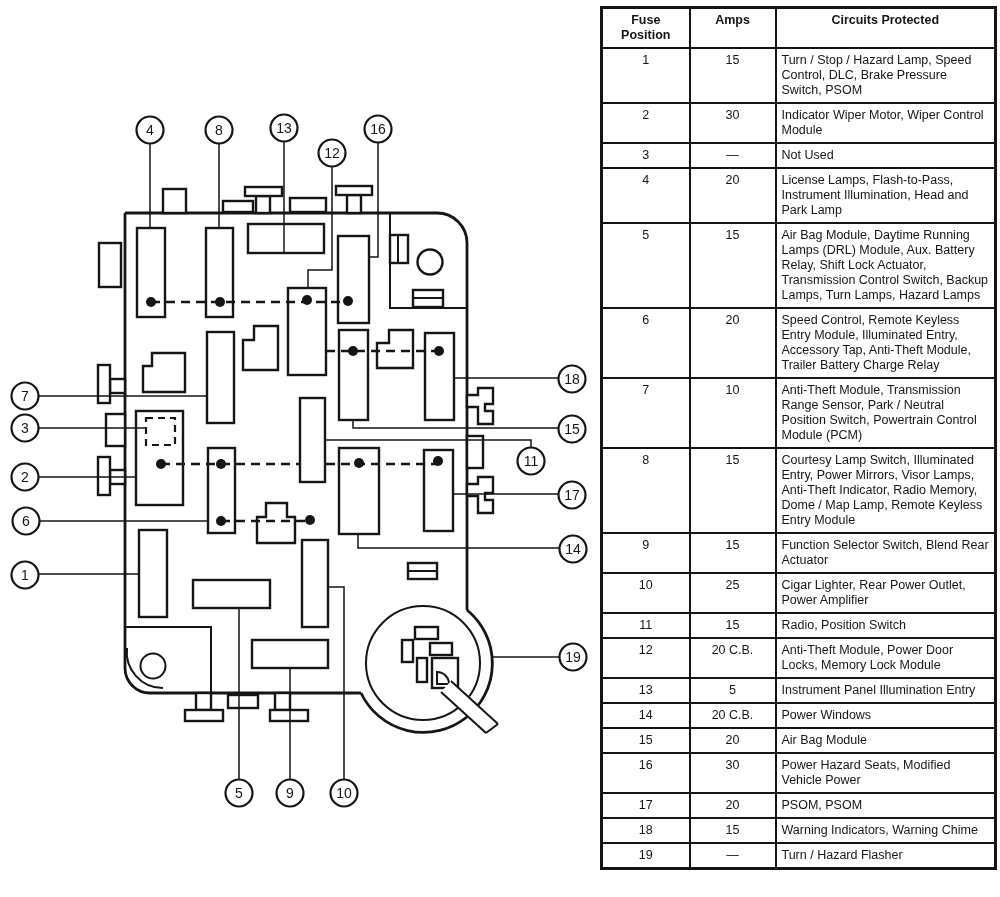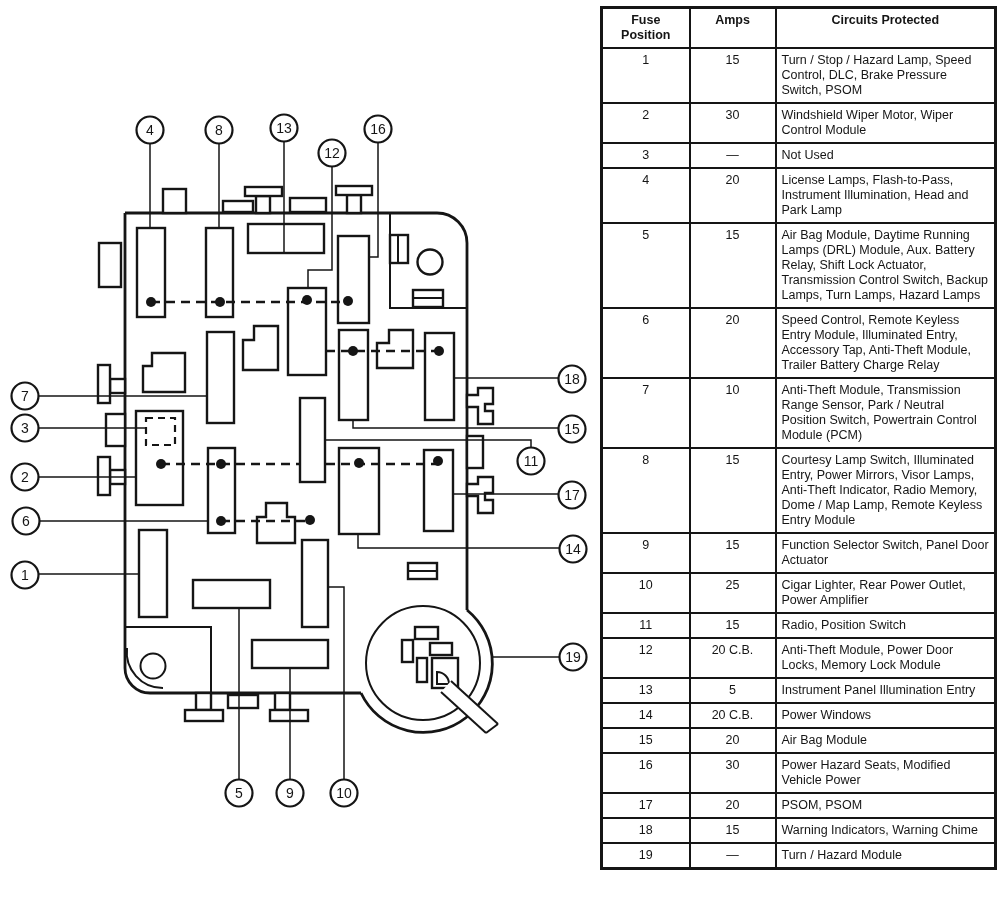--- a/index.html
+++ b/index.html
@@ -265,21 +265,21 @@
       </thead>
       <tbody id="fuse-rows">
           <tr>
             <td class="c-pos">1</td>
             <td class="c-amps">15</td>
             <td class="c-circ">Turn / Stop / Hazard Lamp, Speed Control, DLC, Brake Pressure Switch, PSOM</td>
           </tr>
           <tr>
             <td class="c-pos">2</td>
             <td class="c-amps">30</td>
-            <td class="c-circ">Windshield Wiper Motor, Wiper Control Module</td>
+            <td class="c-circ">Indicator Wiper Motor, Wiper Control Module</td>
           </tr>
           <tr>
             <td class="c-pos">3</td>
             <td class="c-amps">—</td>
             <td class="c-circ">Not Used</td>
           </tr>
           <tr>
             <td class="c-pos">4</td>
             <td class="c-amps">20</td>
             <td class="c-circ">License Lamps, Flash-to-Pass, Instrument Illumination, Head and Park Lamp</td>
@@ -300,21 +300,21 @@
             <td class="c-circ">Anti-Theft Module, Transmission Range Sensor, Park / Neutral Position Switch, Powertrain Control Module (PCM)</td>
           </tr>
           <tr>
             <td class="c-pos">8</td>
             <td class="c-amps">15</td>
             <td class="c-circ">Courtesy Lamp Switch, Illuminated Entry, Power Mirrors, Visor Lamps, Anti-Theft Indicator, Radio Memory, Dome / Map Lamp, Remote Keyless Entry Module</td>
           </tr>
           <tr>
             <td class="c-pos">9</td>
             <td class="c-amps">15</td>
-            <td class="c-circ">Function Selector Switch, Panel Door Actuator</td>
+            <td class="c-circ">Function Selector Switch, Blend Rear Actuator</td>
           </tr>
           <tr>
             <td class="c-pos">10</td>
             <td class="c-amps">25</td>
             <td class="c-circ">Cigar Lighter, Rear Power Outlet, Power Amplifier</td>
           </tr>
           <tr>
             <td class="c-pos">11</td>
             <td class="c-amps">15</td>
             <td class="c-circ">Radio, Position Switch</td>
@@ -350,19 +350,19 @@
             <td class="c-circ">PSOM, PSOM</td>
           </tr>
           <tr>
             <td class="c-pos">18</td>
             <td class="c-amps">15</td>
             <td class="c-circ">Warning Indicators, Warning Chime</td>
           </tr>
           <tr>
             <td class="c-pos">19</td>
             <td class="c-amps">—</td>
-            <td class="c-circ">Turn / Hazard Module</td>
+            <td class="c-circ">Turn / Hazard Flasher</td>
           </tr>
         </tbody>
     </table>
   </div>
 
 </div>
 
 </body></html>

